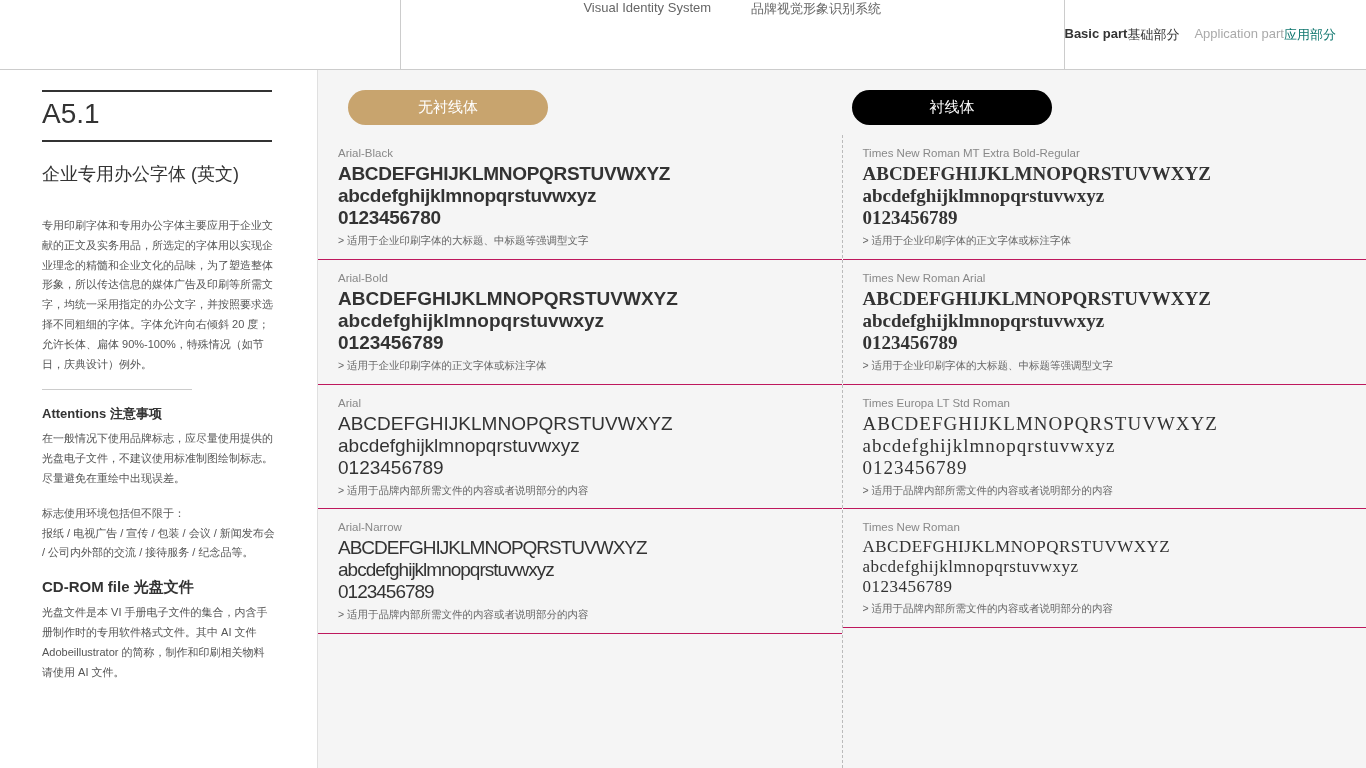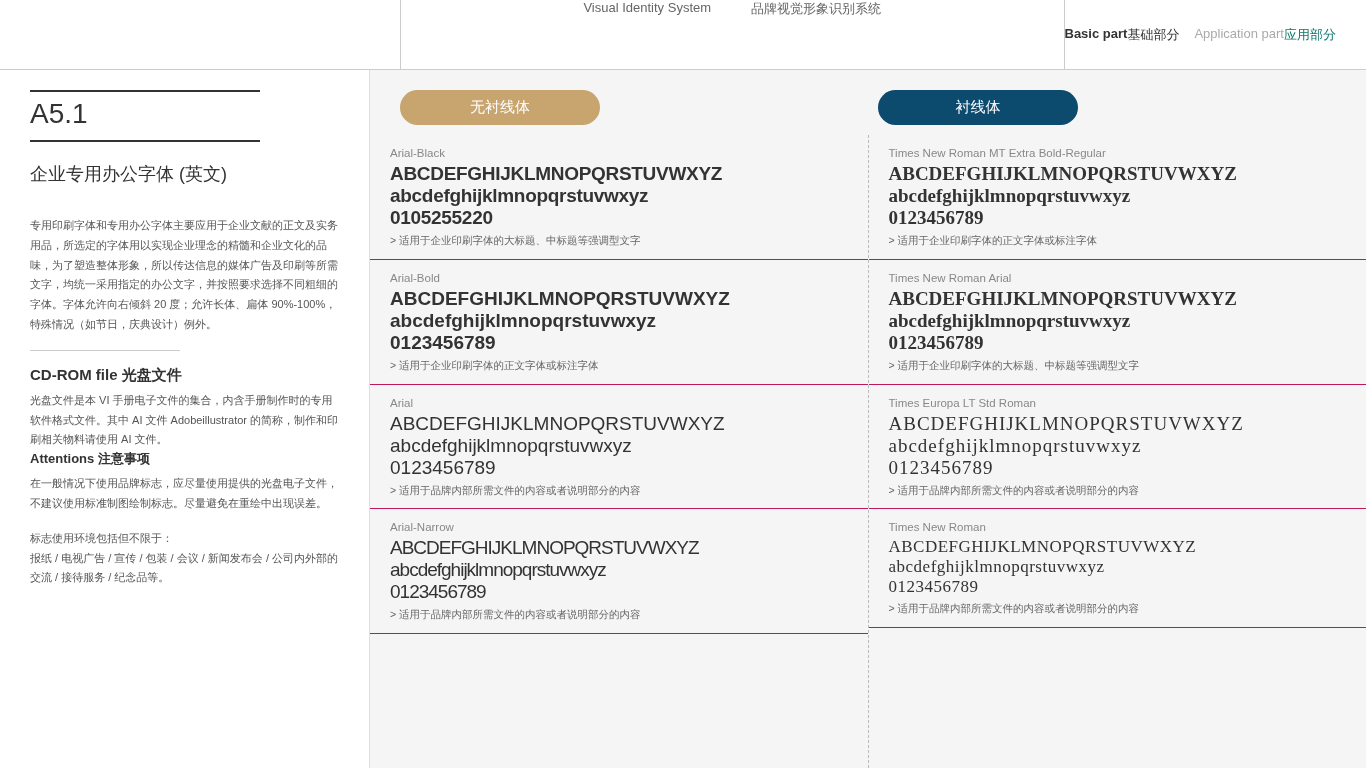--- a/index.html
+++ b/index.html
@@ -49,22 +49,22 @@
     }
 
     
     .main {
       display: flex;
       height: calc(768px - 70px);
     }
 
     
     .sidebar {
-      width: 370px;
-      padding: 20px 30px;
+      width: 318px;
+      padding: 20px 42px;
       border-right: 1px solid #e0e0e0;
       overflow-y: auto;
     }
     .page-number {
       font-size: 28px;
       font-weight: 300;
       color: #333;
       border-bottom: 2px solid #333;
       padding-bottom: 10px;
       margin-bottom: 20px;
@@ -140,21 +140,21 @@
       border-radius: 20px;
       font-size: 15px;
       color: #fff;
       font-weight: 500;
     }
     .category-sans {
       background: #c8a46e;
       width: 200px;
     }
     .category-serif {
-      background: #0c4a6e;
+      background: #000000;
       width: 200px;
       margin-left: calc(50% - 200px);
     }
 
     
     .fonts-grid {
       display: flex;
       flex: 1;
       overflow: hidden;
     }
@@ -227,34 +227,34 @@
     <div class="page-number">A5.1</div>
     <div class="page-title">企业专用办公字体 (英文)</div>
 
     <div>
       <div class="section-text">专用印刷字体和专用办公字体主要应用于企业文献的正文及实务用品，所选定的字体用以实现企业理念的精髓和企业文化的品味，为了塑造整体形象，所以传达信息的媒体广告及印刷等所需文字，均统一采用指定的办公文字，并按照要求选择不同粗细的字体。字体允许向右倾斜 20 度；允许长体、扁体 90%-100%，特殊情况（如节日，庆典设计）例外。</div>
     </div>
 
     <hr class="divider">
 
     <div>
-      <div class="cdrom-title">CD-ROM file 光盘文件</div>
-      <div class="cdrom-text">光盘文件是本 VI 手册电子文件的集合，内含手册制作时的专用软件格式文件。其中 AI 文件 Adobeillustrator 的简称，制作和印刷相关物料请使用 AI 文件。</div>
-    </div>
-
-    <div>
       <div class="attention-title">
         <span>Attentions</span>&nbsp;<span>注意事项</span>
       </div>
       <div class="attention-text">在一般情况下使用品牌标志，应尽量使用提供的光盘电子文件，不建议使用标准制图绘制标志。尽量避免在重绘中出现误差。</div>
       <div class="attention-text">
         标志使用环境包括但不限于：<br>
         报纸 / 电视广告 / 宣传 / 包装 / 会议 / 新闻发布会 / 公司内外部的交流 / 接待服务 / 纪念品等。
       </div>
     </div>
+
+    <div>
+      <div class="cdrom-title">CD-ROM file 光盘文件</div>
+      <div class="cdrom-text">光盘文件是本 VI 手册电子文件的集合，内含手册制作时的专用软件格式文件。其中 AI 文件 Adobeillustrator 的简称，制作和印刷相关物料请使用 AI 文件。</div>
+    </div>
   </div>
 
   <div class="content">
 
     <div class="category-row">
       <div style="flex:1; display:flex; align-items:center; padding-left:10px;">
         <div class="category-label category-sans">无衬线体</div>
       </div>
       <div style="flex:1; display:flex; align-items:center; padding-left:10px;">
         <div class="category-label category-serif" style="margin-left:0;">衬线体</div>
@@ -262,21 +262,21 @@
     </div>
 
     <div class="fonts-grid">
 
       <div class="fonts-col">
 
         <div class="font-section">
           <div class="font-name">Arial-Black</div>
           <div class="arial-black-upper">ABCDEFGHIJKLMNOPQRSTUVWXYZ</div>
           <div class="arial-black-upper">abcdefghijklmnopqrstuvwxyz</div>
-          <div class="arial-black-upper">0105255220</div>
+          <div class="arial-black-upper">0123456780</div>
           <div class="font-desc">适用于企业印刷字体的大标题、中标题等强调型文字</div>
         </div>
 
         <div class="font-section">
           <div class="font-name">Arial-Bold</div>
           <div class="arial-bold-upper">ABCDEFGHIJKLMNOPQRSTUVWXYZ</div>
           <div class="arial-bold-upper">abcdefghijklmnopqrstuvwxyz</div>
           <div class="arial-bold-upper">0123456789</div>
           <div class="font-desc">适用于企业印刷字体的正文字体或标注字体</div>
         </div>

